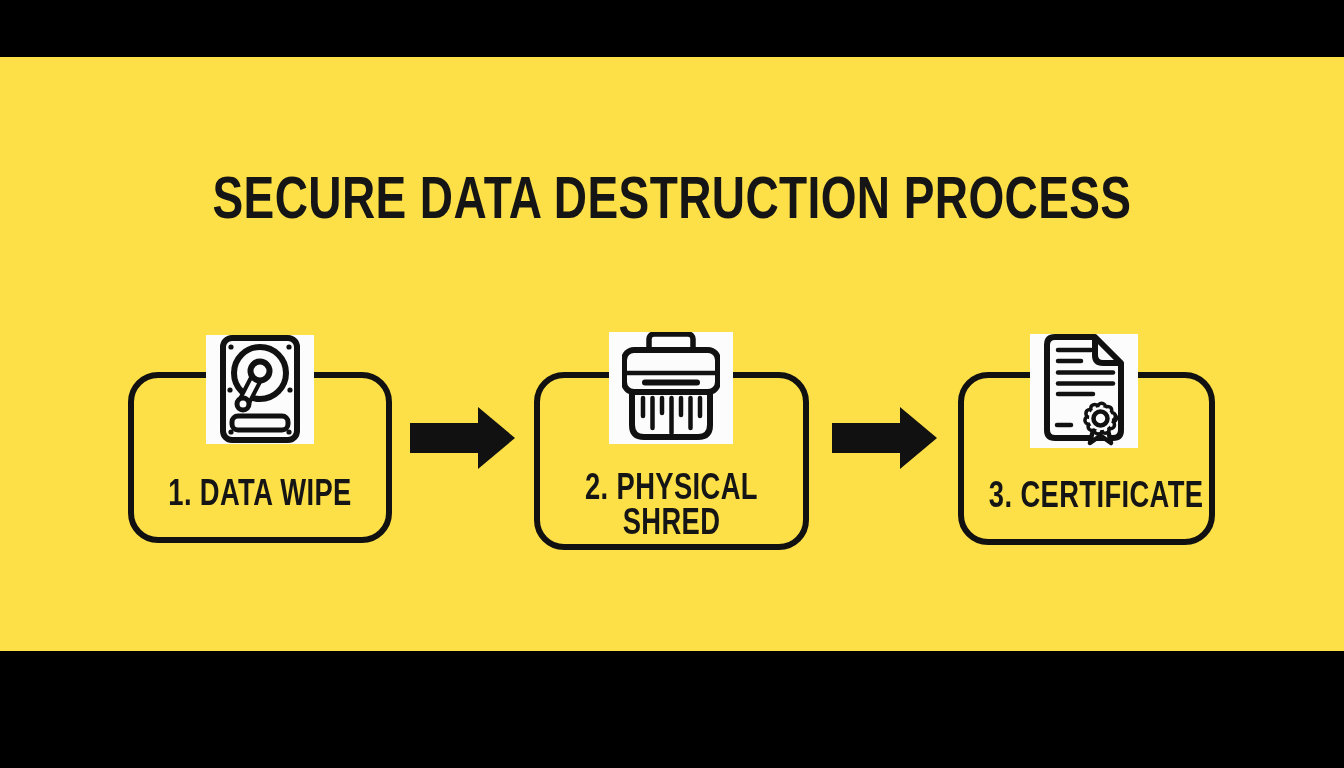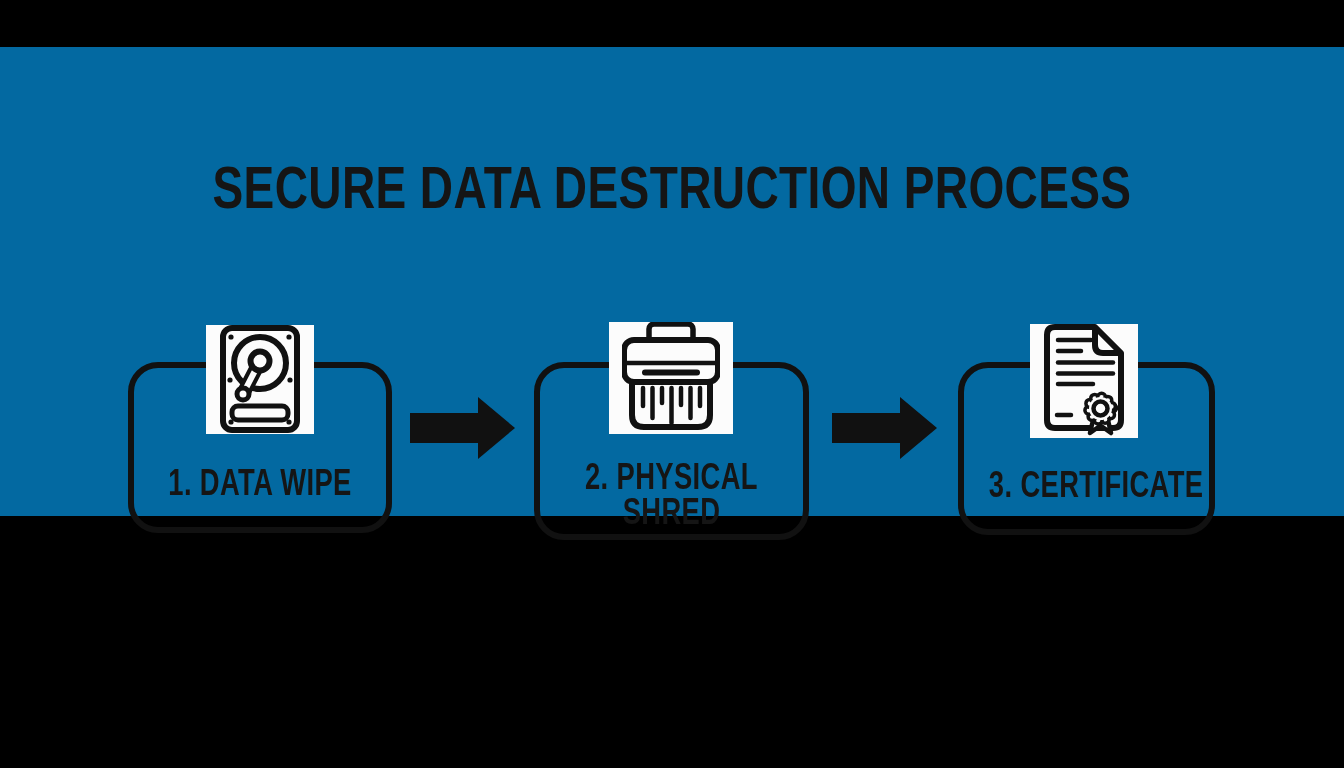--- a/index.html
+++ b/index.html
@@ -10,23 +10,23 @@
     height: 768px;
     background: #000;
     overflow: hidden;
     font-family: "Liberation Sans", sans-serif;
   }
   .letterbox { position: absolute; left: 0; width: 100%; background: #000; }
   .letterbox.top { top: 0; height: 57px; }
   .letterbox.bottom { top: 696px; height: 72px; }
   .stage {
     position: absolute;
-    top: 47px; left: 0;
-    width: 1344px; height: 469px;
-    background: #0369a1;
+    top: 57px; left: 0;
+    width: 1344px; height: 594px;
+    background: #fde047;
   }
   .title {
     position: absolute;
     top: 112px; left: 0;
     width: 100%;
     text-align: center;
     font-size: 59px;
     line-height: 59px;
     font-weight: 700;
     color: #151515;

